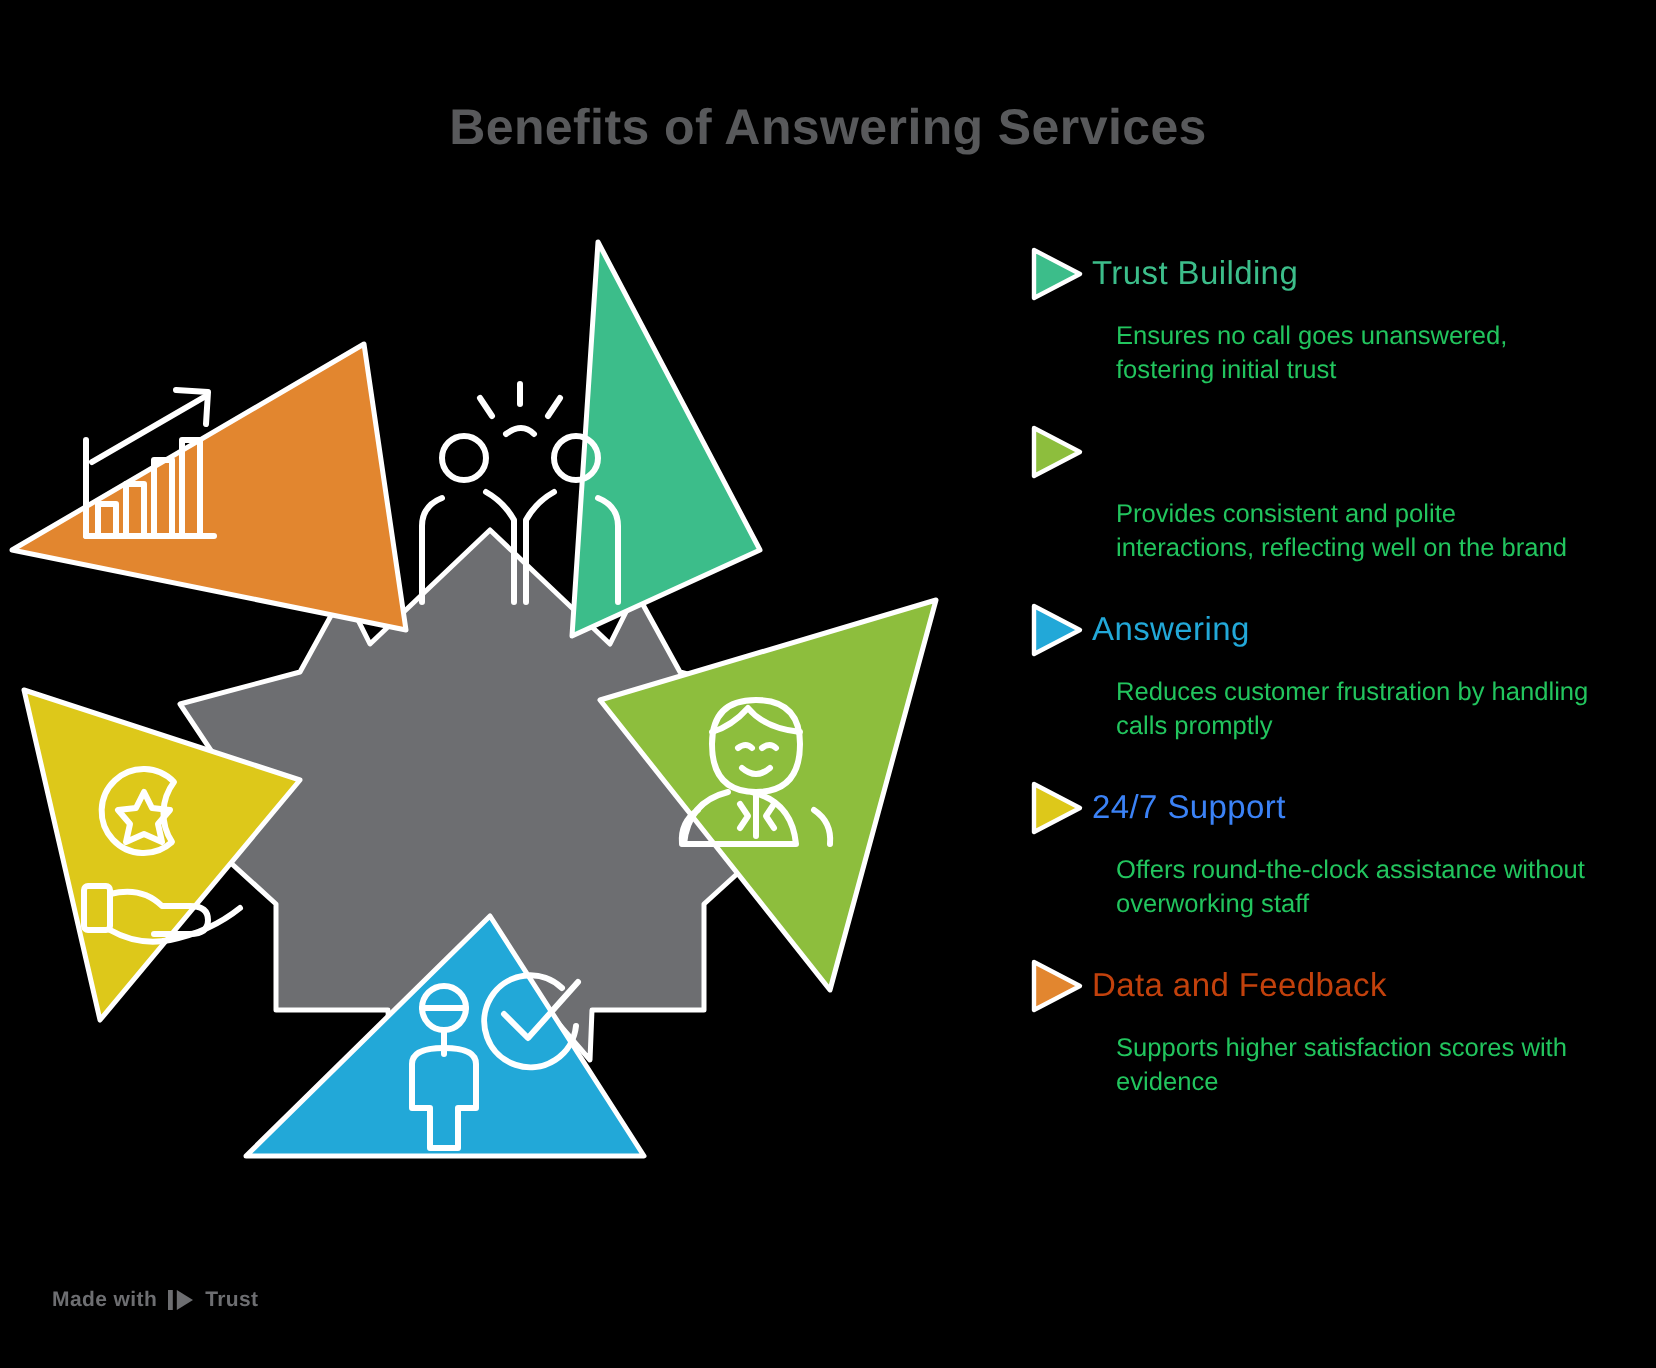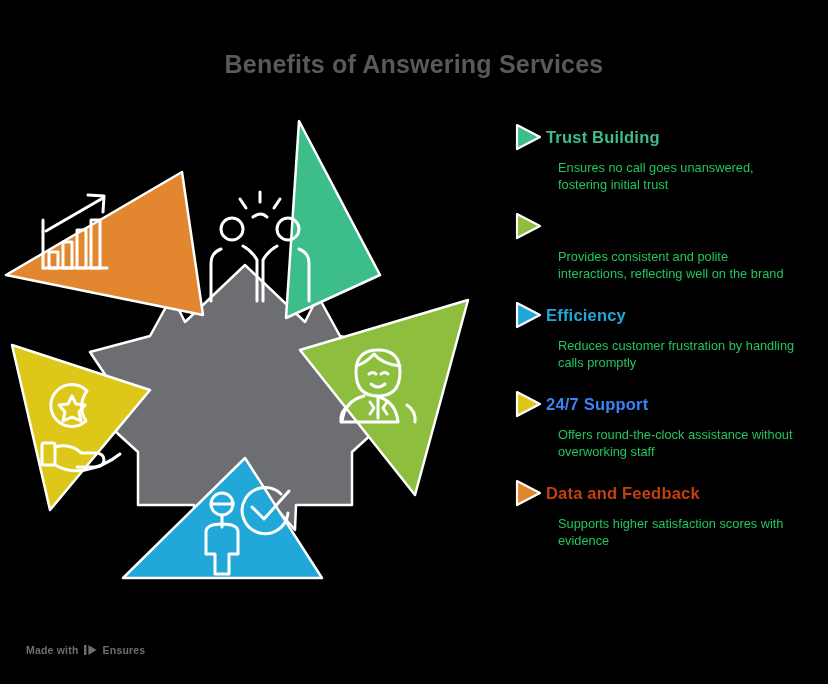--- a/index.html
+++ b/index.html
@@ -19,21 +19,21 @@
   }
 
   #diagram { position:absolute; left:0; top:100px; width:500px; height:510px; }
   #diagram svg { display:block; }
 
   #legend { position:absolute; left:512px; top:122px; width:300px; }
   .legend-item { position:relative; margin-bottom:18px; }
   .legend-head { display:flex; align-items:center; }
   .bullet { width:34px; flex:0 0 34px; height:30px; display:block; }
   .legend-title {
-    font-size:16.5px; font-weight:bold; letter-spacing:.2px; line-height:1.1;
+    font-size:16.5px; font-weight:normal; letter-spacing:.2px; line-height:1.1;
   }
   .legend-desc {
     margin-top:7px; margin-left:46px;
     font-size:12.8px; line-height:1.33; color:#22c55e; font-weight:500;
     max-width:240px;
   }
 
   #footer {
     position:absolute; left:26px; bottom:28px;
     display:flex; align-items:flex-end; gap:5px;
@@ -156,21 +156,21 @@
         </svg>
       </div>
       <div class="legend-desc">Provides consistent and polite interactions, reflecting well on the brand</div>
     </div>
 
     <div class="legend-item">
       <div class="legend-head">
         <svg class="bullet" viewBox="0 0 34 30">
           <path d="M5 3 L28 15 L5 27 Z" fill="#22a8d8" stroke="#ffffff" stroke-width="2.2" stroke-linejoin="round"></path>
         </svg>
-        <span class="legend-title" style="color:#22a8d8">Efficiency</span>
+        <span class="legend-title" style="color:#22a8d8">Answering</span>
       </div>
       <div class="legend-desc">Reduces customer frustration by handling calls promptly</div>
     </div>
 
     <div class="legend-item">
       <div class="legend-head">
         <svg class="bullet" viewBox="0 0 34 30">
           <path d="M5 3 L28 15 L5 27 Z" fill="#ddc81a" stroke="#ffffff" stroke-width="2.2" stroke-linejoin="round"></path>
         </svg>
         <span class="legend-title" style="color:#3b82f6">24/7 Support</span>
@@ -189,16 +189,16 @@
     </div>
 
   </div>
 
   <div id="footer">
     <span>Made with</span>
     <svg class="napkin-mark" width="14" height="12" viewBox="0 0 14 12">
       <rect x="0" y="1" width="2.4" height="10" fill="#6d6e71"></rect>
       <path d="M4.4 1 L12.5 6 L4.4 11 Z" fill="#6d6e71"></path>
     </svg>
-    <span>Ensures</span>
+    <span>Trust</span>
   </div>
 
 </div>
 
 </body></html>

